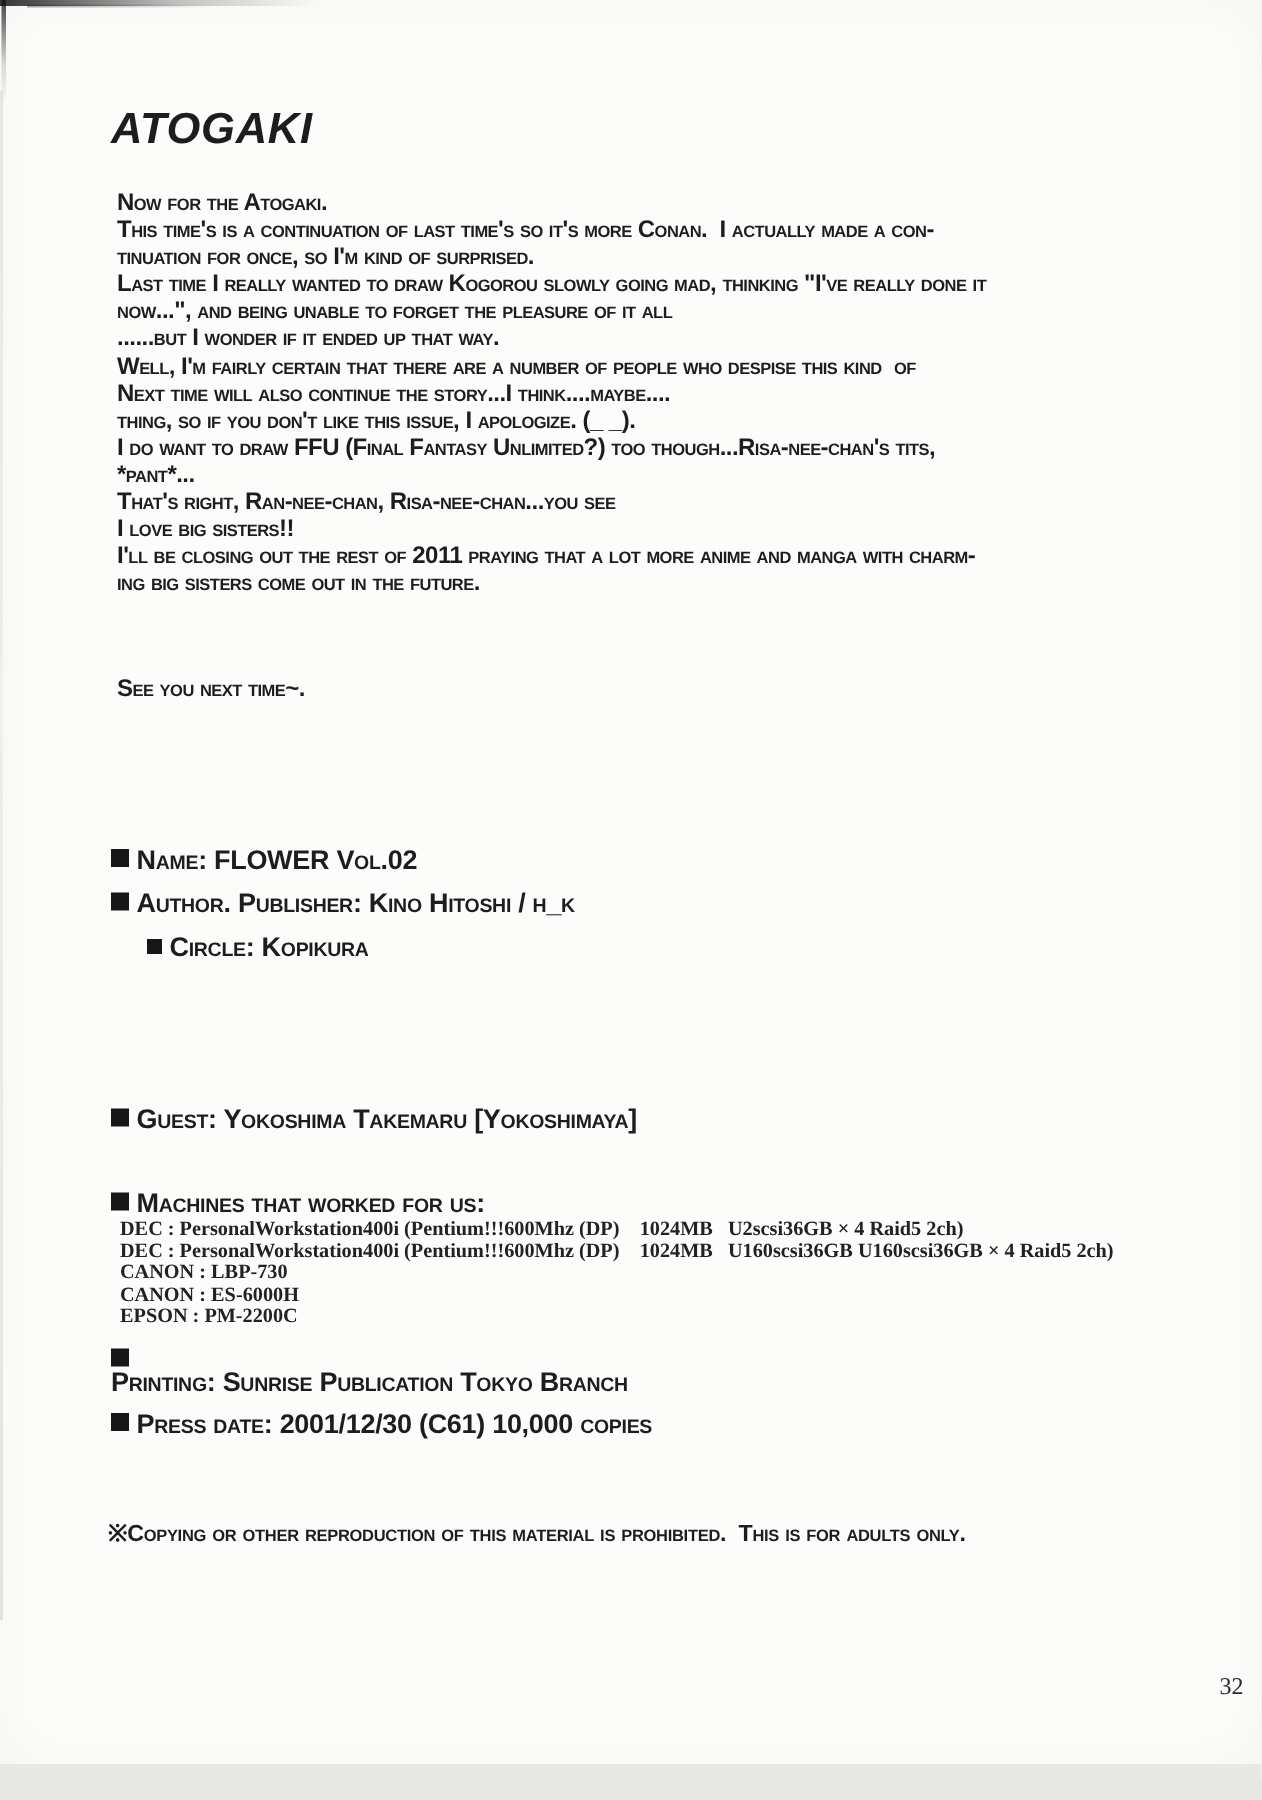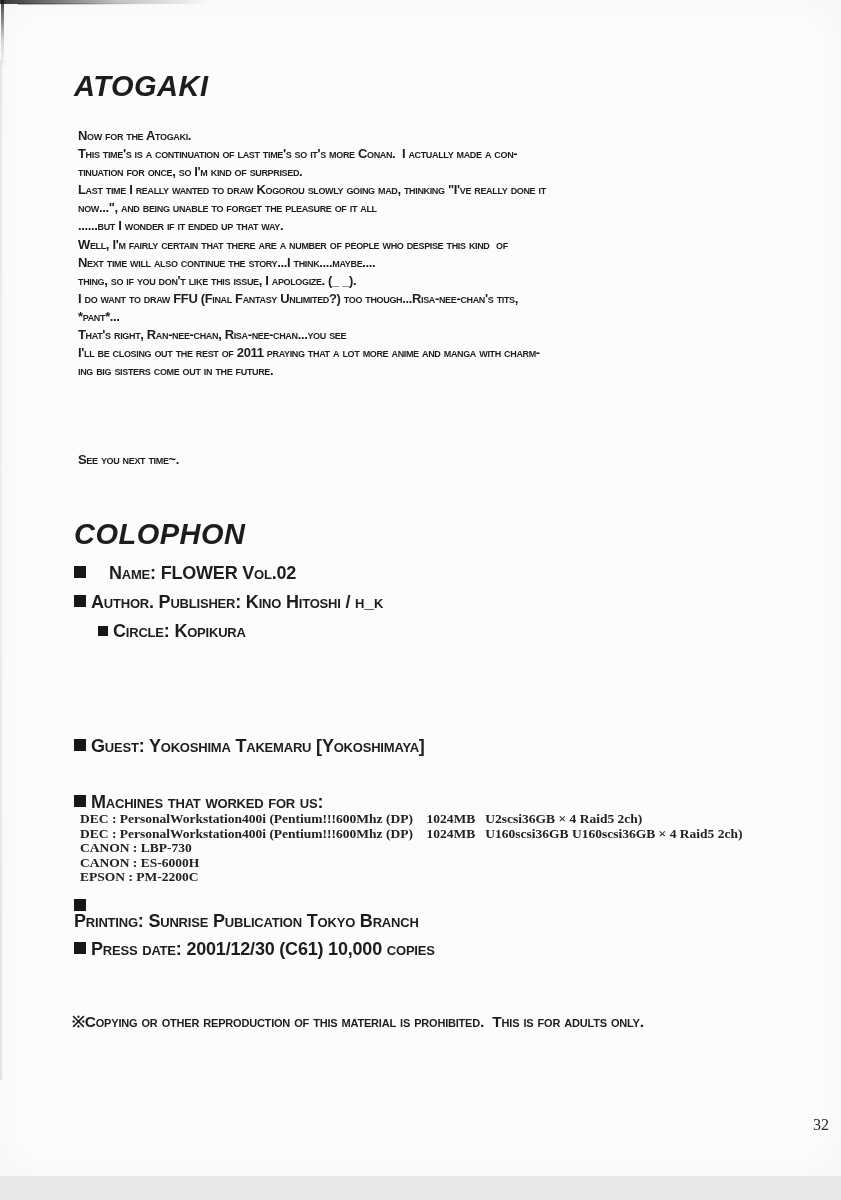--- a/index.html
+++ b/index.html
@@ -38,21 +38,21 @@
   }
   .heading {
     position: absolute;
     font-size: 29px;
     font-style: italic;
     letter-spacing: 0.5px;
     white-space: pre;
   }
   .bodyblock { position: absolute; left: 78px; top: 127px; }
   .comic-line {
-    font-size: 13px;
+    font-size: 16px;
     line-height: 18.1px;
     letter-spacing: -0.35px;
     white-space: pre;
   }
   .para { position: absolute; left: 78px; }
 
   .bullet-item {
     position: absolute;
     left: 74px;
     display: flex;
@@ -115,30 +115,30 @@
     <div class="comic-line">tinuation for once, so I'm kind of surprised.</div>
     <div class="comic-line">Last time I really wanted to draw Kogorou slowly going mad, thinking "I've really done it</div>
     <div class="comic-line">now...", and being unable to forget the pleasure of it all</div>
     <div class="comic-line">......but I wonder if it ended up that way.</div>
     <div class="comic-line">Well, I'm fairly certain that there are a number of people who despise this kind  of</div>
     <div class="comic-line">Next time will also continue the story...I think....maybe....</div>
     <div class="comic-line">thing, so if you don't like this issue, I apologize. (_ _).</div>
     <div class="comic-line">I do want to draw FFU (Final Fantasy Unlimited?) too though...Risa-nee-chan's tits,</div>
     <div class="comic-line">*pant*...</div>
     <div class="comic-line">That's right, Ran-nee-chan, Risa-nee-chan...you see</div>
+    <div class="comic-line">I love big sisters!!</div>
     <div class="comic-line">I'll be closing out the rest of 2011 praying that a lot more anime and manga with charm-</div>
     <div class="comic-line">ing big sisters come out in the future.</div>
   </div>
 
 
   <div class="para comic comic-line" style="top:451px;">See you next time~.</div>
 
-  <div class="comic heading" style="left:74px; top:518px;">COLOPHON</div>
 
-  <div class="bullet-item" style="top:563px;gap:18px;">
+  <div class="bullet-item" style="top:563px;">
     <span class="sq"></span>
     <span class="comic bullet-label">Name: FLOWER Vol.02</span>
   </div>
 
   <div class="bullet-item" style="top:592px;">
     <span class="sq"></span>
     <span class="comic bullet-label">Author. Publisher: Kino Hitoshi / h_k</span>
   </div>
 
   <div class="bullet-item" style="top:621px;margin-left:24px;">

